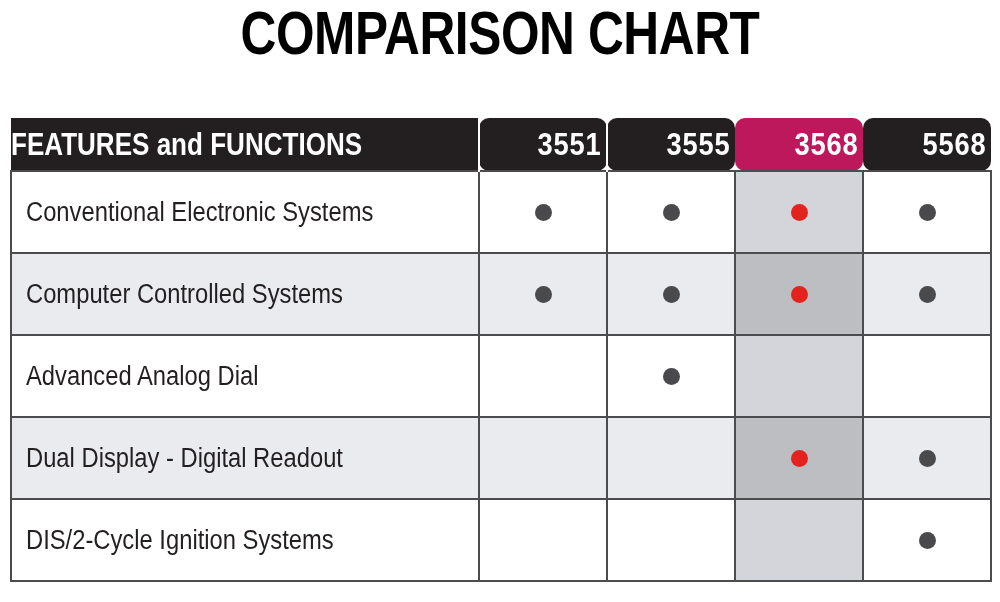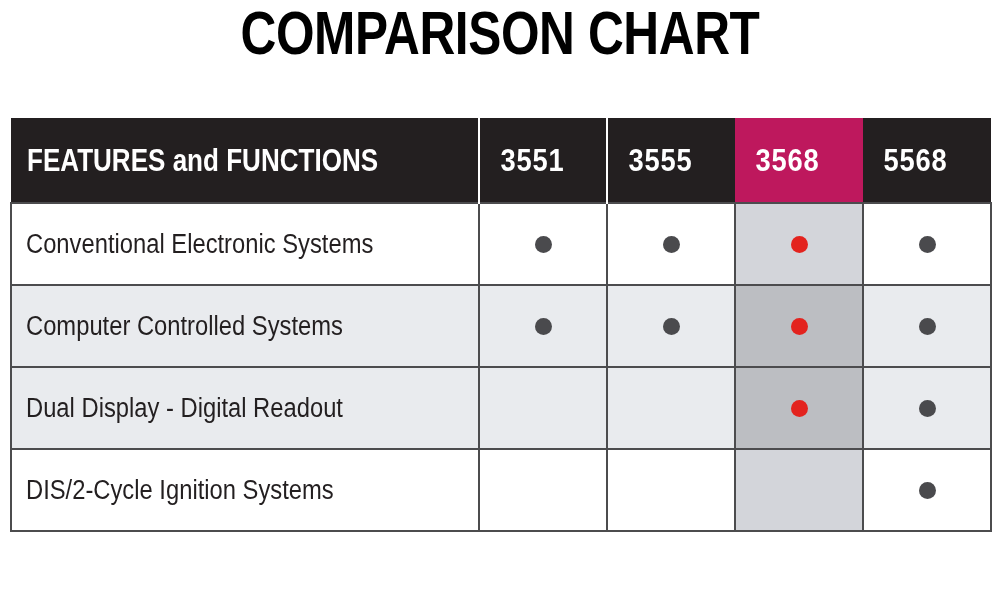--- a/index.html
+++ b/index.html
@@ -37,21 +37,21 @@
     table-layout:fixed;
     width:980px;
   }
   table.cmp col.c-feature{width:468px;}
   table.cmp col.c-model{width:128px;}
 
   
   tr.head th{
     background:#231F20;
     height:52px;
-    padding:16px;
+    padding:0;
     border:none;
     vertical-align:middle;
   }
   tr.head th.sep{
     border-left:2px solid #ffffff;
   }
   th.feature-head{
     text-align:left;
     padding-left:14px;
   }
@@ -59,21 +59,22 @@
     display:inline-block;
     color:#ffffff;
     font-size:31px;
     line-height:31px;
     font-weight:bold;
     transform:scaleX(0.84);
     transform-origin:left center;
     white-space:nowrap;
   }
   th.model-head{
-    text-align:left;
+    text-align:right;
+    border-radius:10px;
   }
   th.model-head.accent{
     background:#be185d;
   }
   .model-label{
     display:inline-block;
     color:#ffffff;
     font-size:31px;
     line-height:31px;
     font-weight:bold;
@@ -174,20 +175,27 @@
             <td class="cell hl"><span class="dot red"></span></td>
             <td class="cell"><span class="dot"></span></td>
           </tr>
           <tr class="striped">
             <td class="feature"><span class="feature-text">Computer Controlled Systems</span></td>
             <td class="cell"><span class="dot"></span></td>
             <td class="cell"><span class="dot"></span></td>
             <td class="cell hl"><span class="dot red"></span></td>
             <td class="cell"><span class="dot"></span></td>
           </tr>
+          <tr>
+            <td class="feature"><span class="feature-text">Advanced Analog Dial</span></td>
+            <td class="cell"></td>
+            <td class="cell"><span class="dot"></span></td>
+            <td class="cell hl"></td>
+            <td class="cell"></td>
+          </tr>
           <tr class="striped">
             <td class="feature"><span class="feature-text">Dual Display - Digital Readout</span></td>
             <td class="cell"></td>
             <td class="cell"></td>
             <td class="cell hl"><span class="dot red"></span></td>
             <td class="cell"><span class="dot"></span></td>
           </tr>
           <tr>
             <td class="feature"><span class="feature-text">DIS/2-Cycle Ignition Systems</span></td>
             <td class="cell"></td>

